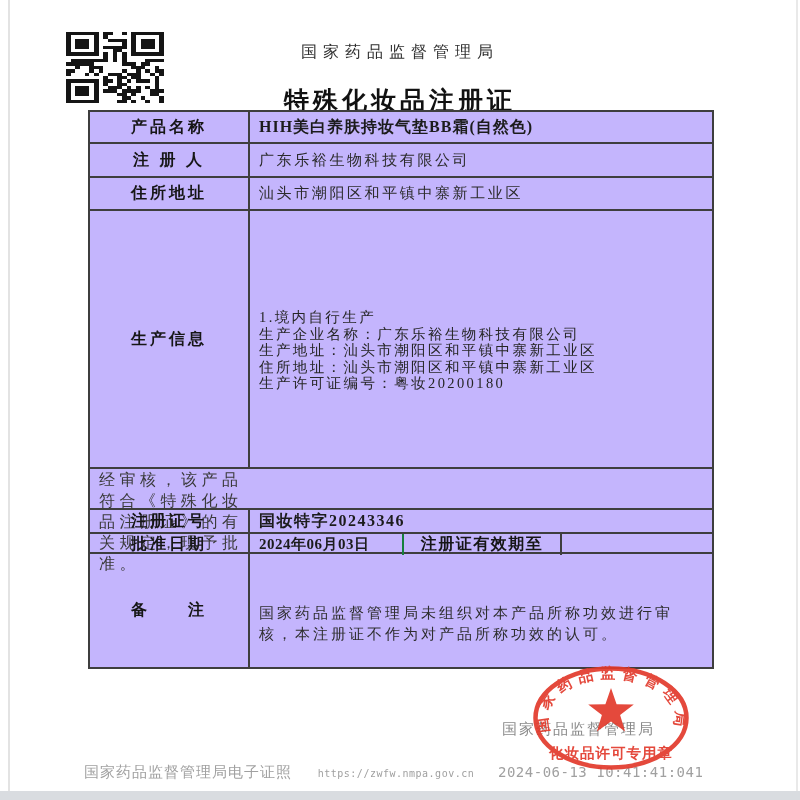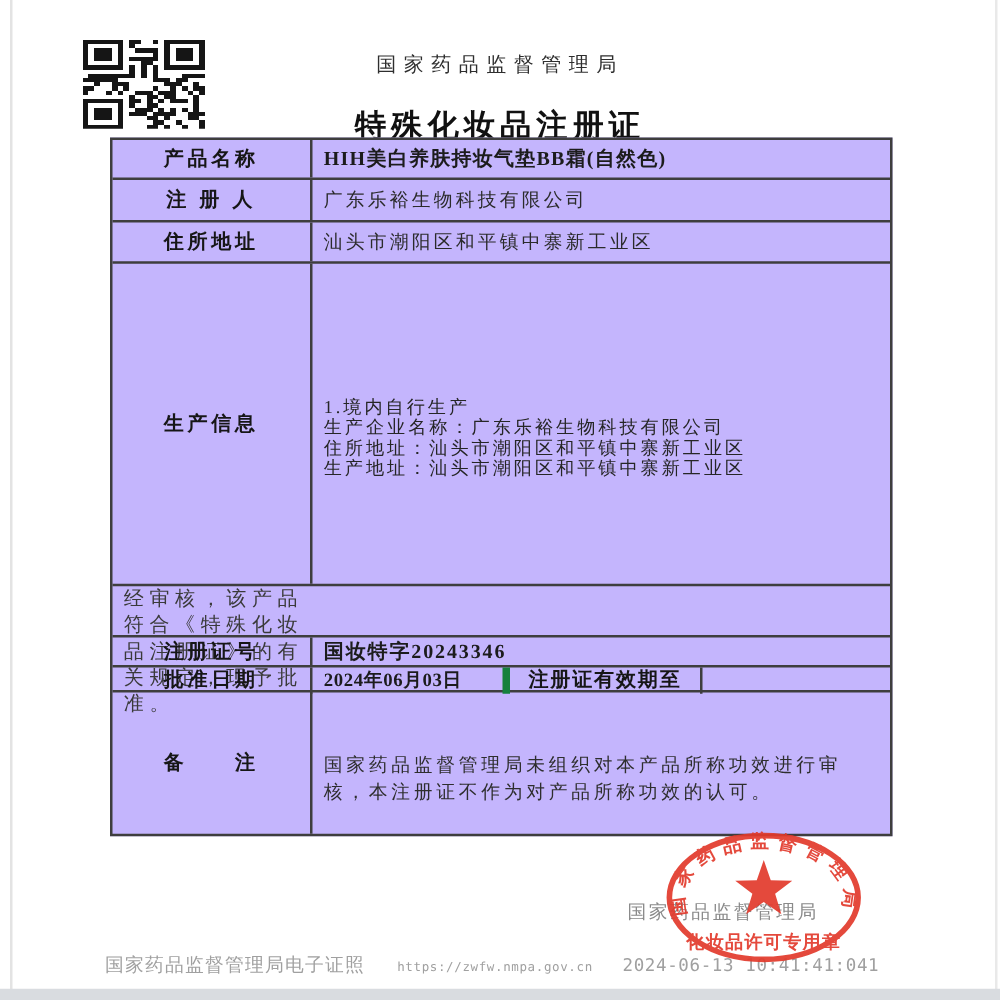--- a/index.html
+++ b/index.html
@@ -43,21 +43,21 @@
   .cell-value { padding-left:9px; padding-right:6px; }
   .v-name  { font-size:16px; font-weight:bold; letter-spacing:1px; color:#1c1c1c; }
   .v-cat   { font-size:15.5px; font-weight:600; letter-spacing:1px; color:#1c1c1c; }
   .v-plain { font-size:15px; letter-spacing:2.6px; color:#2b2b2b; }
   .v-prod  { font-size:14.5px; letter-spacing:2.4px; line-height:16.5px; color:#262626;margin-top:23px; }
   .v-appr  { font-size:16px; letter-spacing:4.5px; line-height:21px; color:#3a3a3a; max-width:452px; }
   .v-cert  { font-size:16px; font-weight:bold; letter-spacing:1.5px; color:#1c1c1c; }
   .v-date  { font-size:15px; font-weight:bold; letter-spacing:0.5px; color:#1c1c1c; }
   .v-note  { font-size:15px; letter-spacing:3px; line-height:20.5px; color:#2e2e2e; max-width:456px; }
   .cell-mid {
-    justify-content:center; border-left:6px solid #15803d; border-right:2px solid #3e3e3e;
+    justify-content:center; border-left:2px solid #15803d; border-right:2px solid #3e3e3e;
     font-family:"Liberation Sans","DejaVu Sans",sans-serif;
     font-weight:bold; font-size:16px; letter-spacing:1.5px; color:#161616;
   }
   .note-cell { padding-bottom:22px;margin-top:48px; }
 
   
   .watermark {
     position:absolute; left:502px; top:720px; z-index:1;
     font-size:15px; letter-spacing:2px; color:#8a8a8a;
   }
@@ -244,22 +244,23 @@
         <span class="v-plain">汕头市潮阳区和平镇中寨新工业区</span>
       </div>
     </div>
 
     <div class="row r5">
       <div class="cell cell-label">生产信息</div>
       <div class="cell cell-value">
         <div class="v-prod">
           <div>1.境内自行生产</div>
           <div>生产企业名称：广东乐裕生物科技有限公司</div>
+          <div>生产地址：汕头市潮阳区和平镇中寨新工业区</div>
           <div>住所地址：汕头市潮阳区和平镇中寨新工业区</div>
-          <div>生产地址：汕头市潮阳区和平镇中寨新工业区</div>
+          <div>生产许可证编号：粤妆20200180</div>
         </div>
       </div>
     </div>
 
     <div class="row r6">
       <div class="cell cell-value">
         <div class="v-appr">经审核，该产品符合《特殊化妆品注册证》的有关规定，现予批准。</div>
       </div>
     </div>
 

